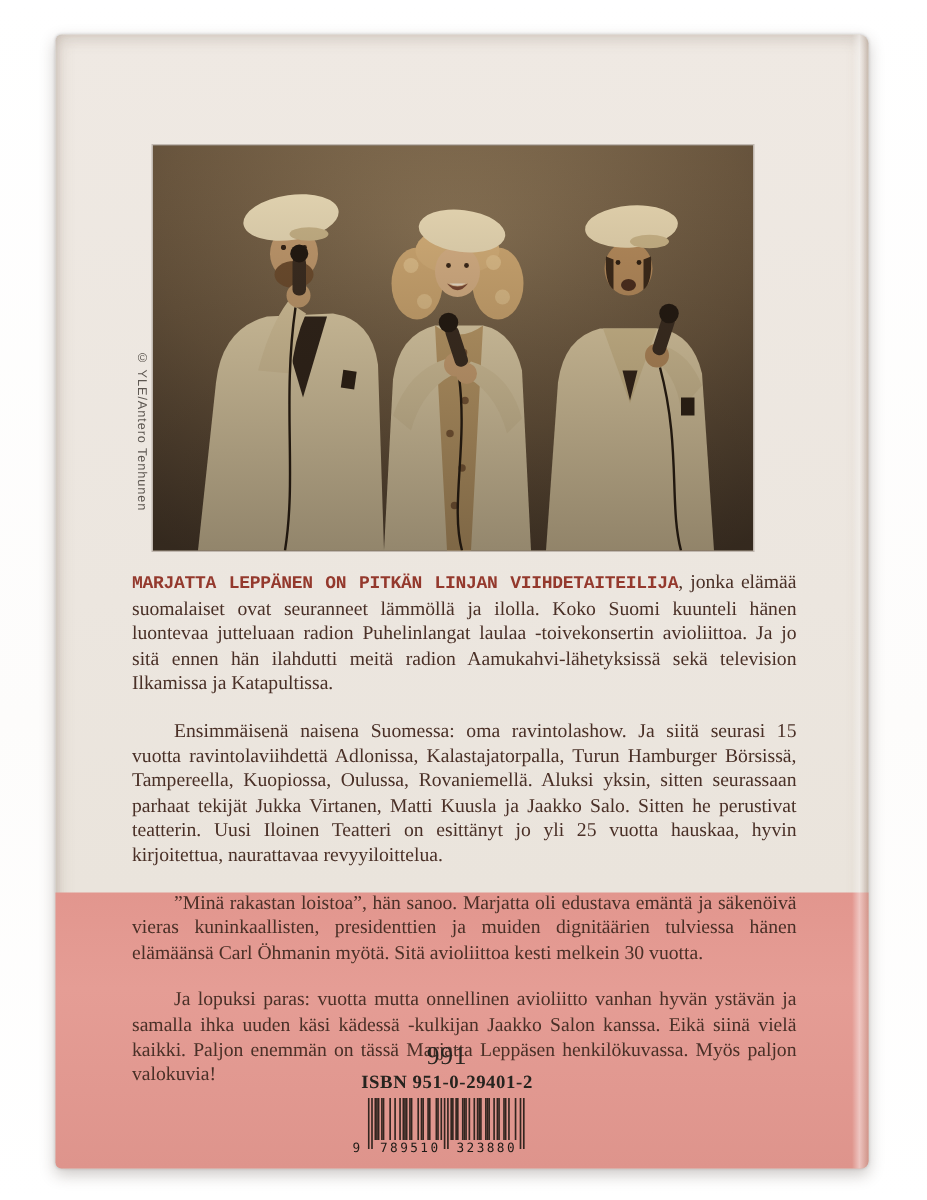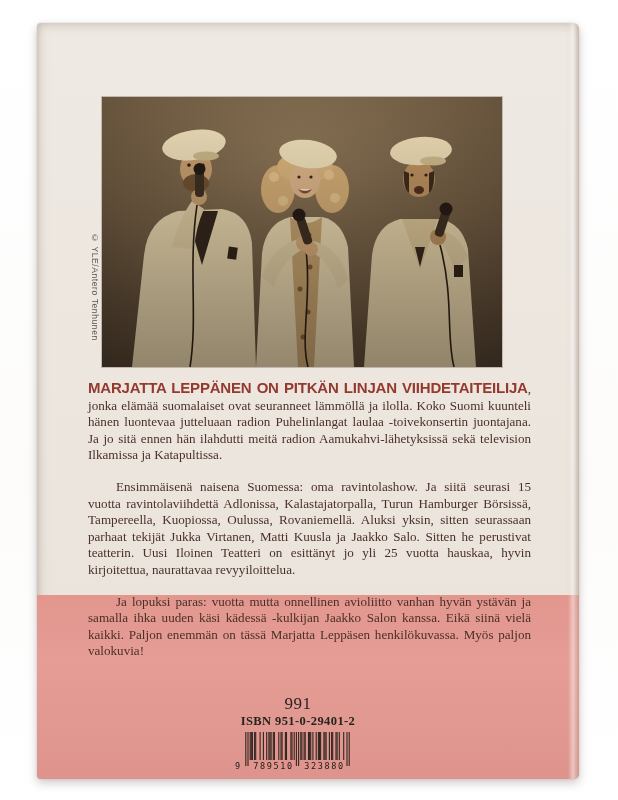--- a/index.html
+++ b/index.html
@@ -17,21 +17,21 @@
     background:linear-gradient(180deg,#e2968e 0%,#e59d95 35%,#de948c 100%);}
 
   .photo{position:absolute;left:65px;top:74px;width:400px;height:270px;background:#5a4a36;box-shadow:0 0 0 1px rgba(60,45,30,0.25);}
   .photo svg{display:block;}
 
   .credit{position:absolute;left:53px;top:210px;writing-mode:vertical-rl;font-family:"Liberation Sans","DejaVu Sans",sans-serif;font-size:8.5px;letter-spacing:0.6px;color:#5c5650;white-space:nowrap;}
 
   .blurb{position:absolute;left:51px;top:357px;width:443px;font-size:13.1px;line-height:16.6px;color:#4a3027;text-align:justify;}
   .blurb p{margin:0;}
   .blurb p.ind{text-indent:28px;margin-top:15px;}
-  .leadin{font-family:Liberation Sans, sans-serif;font-weight:bold;font-size:15px;letter-spacing:-0.2px;color:#94392d;}
+  .leadin{font-family:Liberation Mono, monospace;font-weight:bold;font-size:12px;letter-spacing:-0.2px;color:#94392d;}
 
   .imprint{position:absolute;left:0;right:0;top:671px;text-align:center;transform:translateX(-10px);color:#27241f;}
   .print-code{font-size:17px;letter-spacing:0.5px;}
   .isbn{font-size:12.5px;letter-spacing:0.4px;margin-top:0px;font-weight:bold;}
   .barcode{position:relative;display:inline-block;width:106px;height:40px;margin-top:3px;}
   .barcode svg{position:absolute;left:0;top:0;}
   .bc-digits span{position:absolute;bottom:1px;font-family:"DejaVu Sans Mono","Liberation Mono",monospace;font-size:8.5px;color:#1e1a16;}
   .bc-d0{left:-10px;}
   .bc-d1{left:7px;width:43px;text-align:center;letter-spacing:1.6px;}
   .bc-d2{left:58px;width:43px;text-align:center;letter-spacing:1.6px;}
@@ -130,22 +130,23 @@
           <rect x="352" y="168" width="9" height="12" fill="#2c2015"></rect>
         </g>
 
         <rect width="400" height="270" fill="url(#vig)"></rect>
       </svg>
     </div>
 
     <div class="credit">© YLE/Antero Tenhunen</div>
 
     <div class="blurb">
-      <p><span class="leadin">MARJATTA LEPPÄNEN ON PITKÄN LINJAN VIIHDETAITEILIJA</span><span>, jonka elämää suomalaiset ovat seuranneet lämmöllä ja ilolla. Koko Suomi kuunteli hänen luontevaa jutteluaan radion Puhelinlangat laulaa -toivekonsertin juontajana. Ja jo sitä ennen hän ilahdutti meitä radion Aamukahvi-lähetyksissä sekä television Ilkamissa ja Katapultissa.</span></p>
+      <p><span class="leadin">MARJATTA LEPPÄNEN ON PITKÄN LINJAN VIIHDETAITEILIJA</span><span>, jonka elämää suomalaiset ovat seuranneet lämmöllä ja ilolla. Koko Suomi kuunteli hänen luontevaa jutteluaan radion Puhelinlangat laulaa -toivekonsertin avioliittoa. Ja jo sitä ennen hän ilahdutti meitä radion Aamukahvi-lähetyksissä sekä television Ilkamissa ja Katapultissa.</span></p>
       <p class="ind">Ensimmäisenä naisena Suomessa: oma ravintolashow. Ja siitä seurasi 15 vuotta ravintolaviihdettä Adlonissa, Kalastajatorpalla, Turun Hamburger Börsissä, Tampereella, Kuopiossa, Oulussa, Rovaniemellä. Aluksi yksin, sitten seurassaan parhaat tekijät Jukka Virtanen, Matti Kuusla ja Jaakko Salo. Sitten he perustivat teatterin. Uusi Iloinen Teatteri on esittänyt jo yli 25 vuotta hauskaa, hyvin kirjoitettua, naurattavaa revyyiloittelua.</p>
+      <p class="ind">”Minä rakastan loistoa”, hän sanoo. Marjatta oli edustava emäntä ja säkenöivä vieras kuninkaallisten, presidenttien ja muiden dignitäärien tulviessa hänen elämäänsä Carl Öhmanin myötä. Sitä avioliittoa kesti melkein 30 vuotta.</p>
       <p class="ind">Ja lopuksi paras: vuotta mutta onnellinen avioliitto vanhan hyvän ystävän ja samalla ihka uuden käsi kädessä -kulkijan Jaakko Salon kanssa. Eikä siinä vielä kaikki. Paljon enemmän on tässä Marjatta Leppäsen henkilökuvassa. Myös paljon valokuvia!</p>
     </div>
 
     <div class="imprint">
       <div class="print-code">991</div>
       <div class="isbn">ISBN 951-0-29401-2</div>
       <div class="barcode">
         <svg id="barcode-svg" width="105" height="34" viewBox="0 0 104.5 34">
             <rect x="0.00" y="0" width="1.1" height="34" fill="#332620"></rect>
             <rect x="2.20" y="0" width="1.1" height="34" fill="#332620"></rect>

